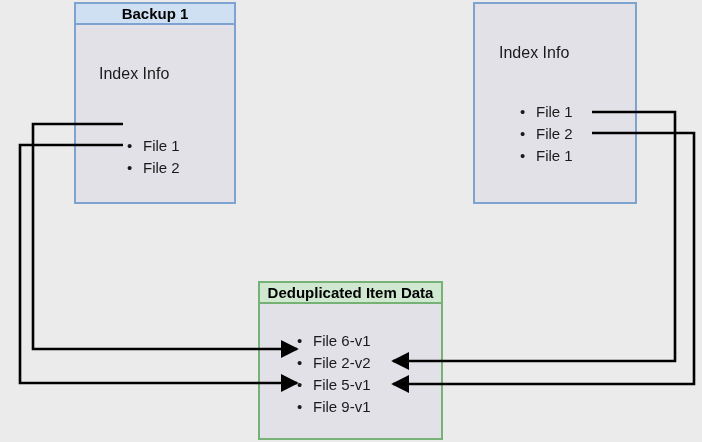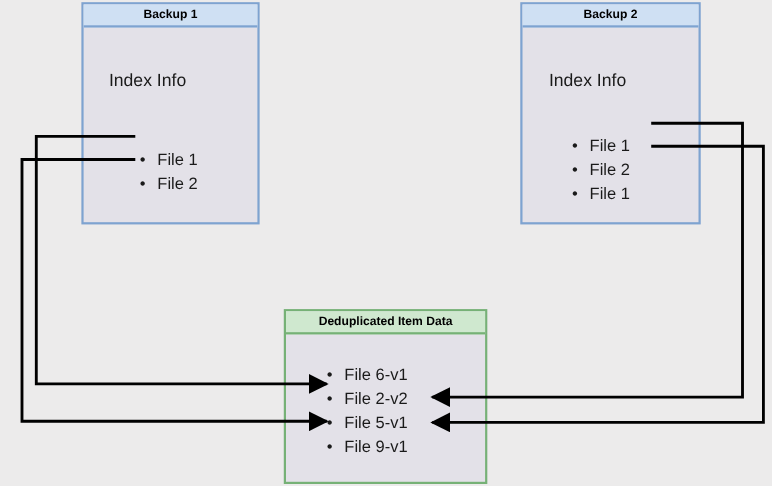--- a/index.html
+++ b/index.html
@@ -36,21 +36,21 @@
     border: 2px solid #7ea3d0;
   }
   .node-green {
     border: 2px solid #76b176;
   }
   .node-header {
     box-sizing: border-box;
     width: 100%;
     text-align: center;
     font-weight: bold;
-    font-size: 11px;
+    font-size: 15px;
     color: #000;
     line-height: 19px;
     height: 21px;
   }
   .node-blue > .node-header {
     background: #cfe0f3;
     border-bottom: 2px solid #7ea3d0;
   }
   .node-green > .node-header {
     background: #cfe8cf;
@@ -100,21 +100,20 @@
     <div class="node-body" style="height:177px;">
       <div class="caption" style="left:23px; top:40px;">Index Info</div>
       <ul class="filelist" style="left:51px; top:110px;">
         <li>File 1</li>
         <li>File 2</li>
       </ul>
     </div>
   </div>
 
   <div class="node node-blue" style="left:473px; top:2px; width:164px; height:202px;">
-    <div class="node-header">Backup 2</div>
     <div class="node-body" style="height:177px;">
       <div class="caption" style="left:24px; top:40px;">Index Info</div>
       <ul class="filelist" style="left:45px; top:97px;">
         <li>File 1</li>
         <li>File 2</li>
         <li>File 1</li>
       </ul>
     </div>
   </div>
 

